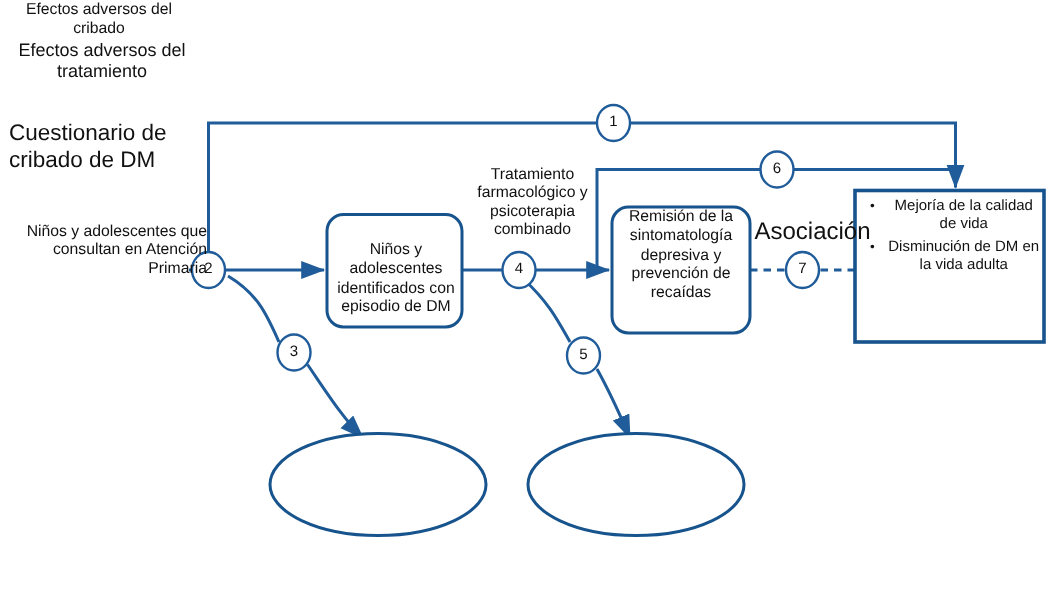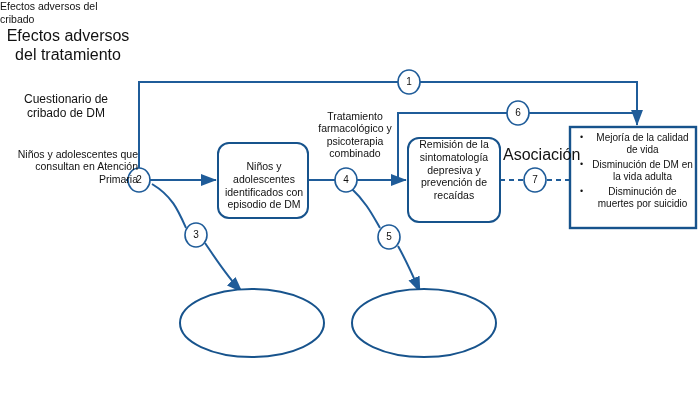--- a/index.html
+++ b/index.html
@@ -7,35 +7,35 @@
     width:700px;height:393px;background:#ffffff;
     font-family:"Liberation Sans", sans-serif;
     color:#111111;overflow:hidden;position:relative;
   }
   #canvas{position:absolute;left:0;top:0;width:700px;height:393px;}
   .lbl{position:absolute;line-height:1.18;}
   .lbl-left{
     left:12px;top:148px;width:126px;text-align:right;font-size:10.5px;
   }
   .lbl-cribado{
-    left:6px;top:92px;width:120px;text-align:center;font-size:12px;
+    left:6px;top:80px;width:120px;font-size:15px;
   }
   .lbl-trat{
     left:305px;top:110px;width:100px;text-align:center;font-size:10.5px;
   }
   .lbl-asoc{
     left:503px;top:146px;width:74px;text-align:left;font-size:16px;
   }
   .boxtext{
     position:absolute;text-align:center;font-size:10.5px;line-height:1.22;
   }
   .box-ninos{left:222px;top:160px;width:84px;}
   .box-remision{left:410px;top:138px;width:88px;}
-  .ell-cribado{left:186px;top:310px;width:132px;text-align:left;font-size:10.5px;line-height:1.22;}
-  .ell-trat{left:356px;top:310px;width:136px;text-align:center;font-size:16px;line-height:1.22;}
+  .ell-cribado{left:186px;top:310px;width:132px;text-align:center;font-size:10.5px;line-height:1.22;}
+  .ell-trat{left:356px;top:310px;width:136px;text-align:center;font-size:12px;line-height:1.22;}
   .outcomes{
     position:absolute;left:578px;top:132px;width:116px;font-size:10px;line-height:1.2;text-align:center;
   }
   .outcomes ul{margin:0;padding:0 0 0 13px;list-style:none;}
   .outcomes li{position:relative;margin-bottom:3px;}
   .outcomes li:before{
     content:"\2022";position:absolute;left:-11px;top:0;font-size:9px;
   }
   .nodenum{
     position:absolute;font-size:10px;text-align:center;width:20px;
@@ -99,21 +99,20 @@
 <div class="boxtext box-ninos">Niños y adolescentes identificados con episodio de DM</div>
 <div class="boxtext box-remision">Remisión de la sintomatología depresiva y prevención de recaídas</div>
 
 <div class="ell-cribado">Efectos adversos del cribado</div>
 <div class="ell-trat">Efectos adversos del tratamiento</div>
 
 <div class="outcomes">
   <ul>
     <li>Mejoría de la calidad de vida</li>
     <li>Disminución de DM en la vida adulta</li>
-    <li>Disminución de muertes por suicidio</li>
   </ul>
 </div>
 
 <div class="nodenum" style="left:399px;top:76px;">1</div>
 <div class="nodenum" style="left:129px;top:174px;">2</div>
 <div class="nodenum" style="left:186px;top:229px;">3</div>
 <div class="nodenum" style="left:336px;top:174px;">4</div>
 <div class="nodenum" style="left:379px;top:231px;">5</div>
 <div class="nodenum" style="left:508px;top:107px;">6</div>
 <div class="nodenum" style="left:525px;top:174px;">7</div>

